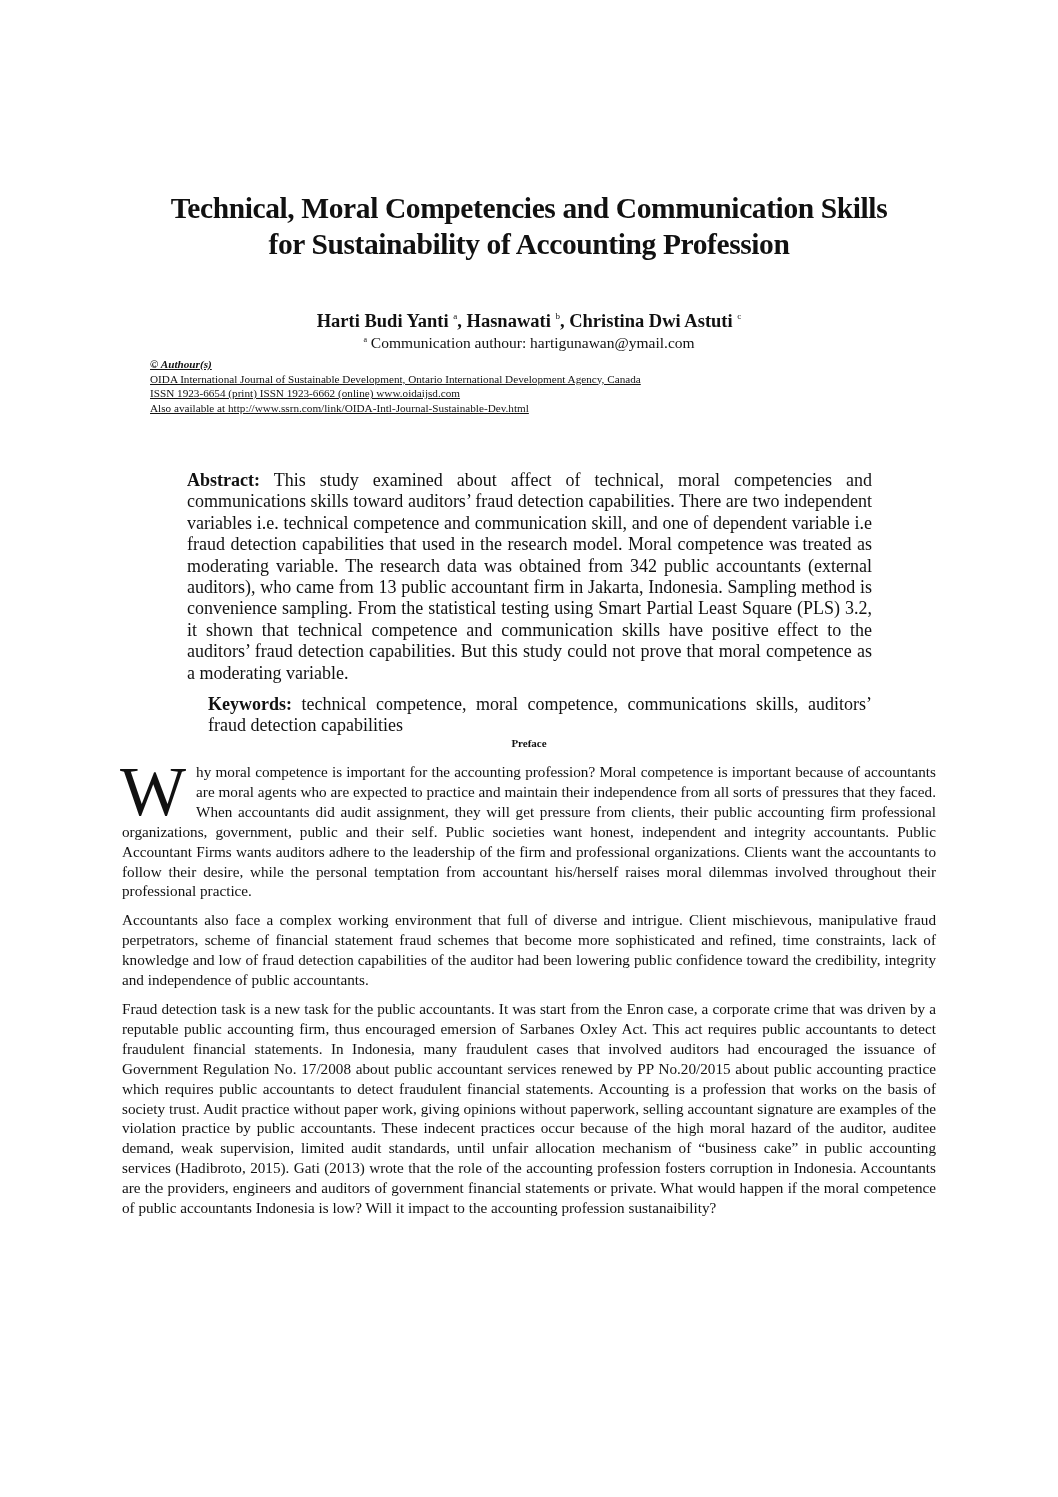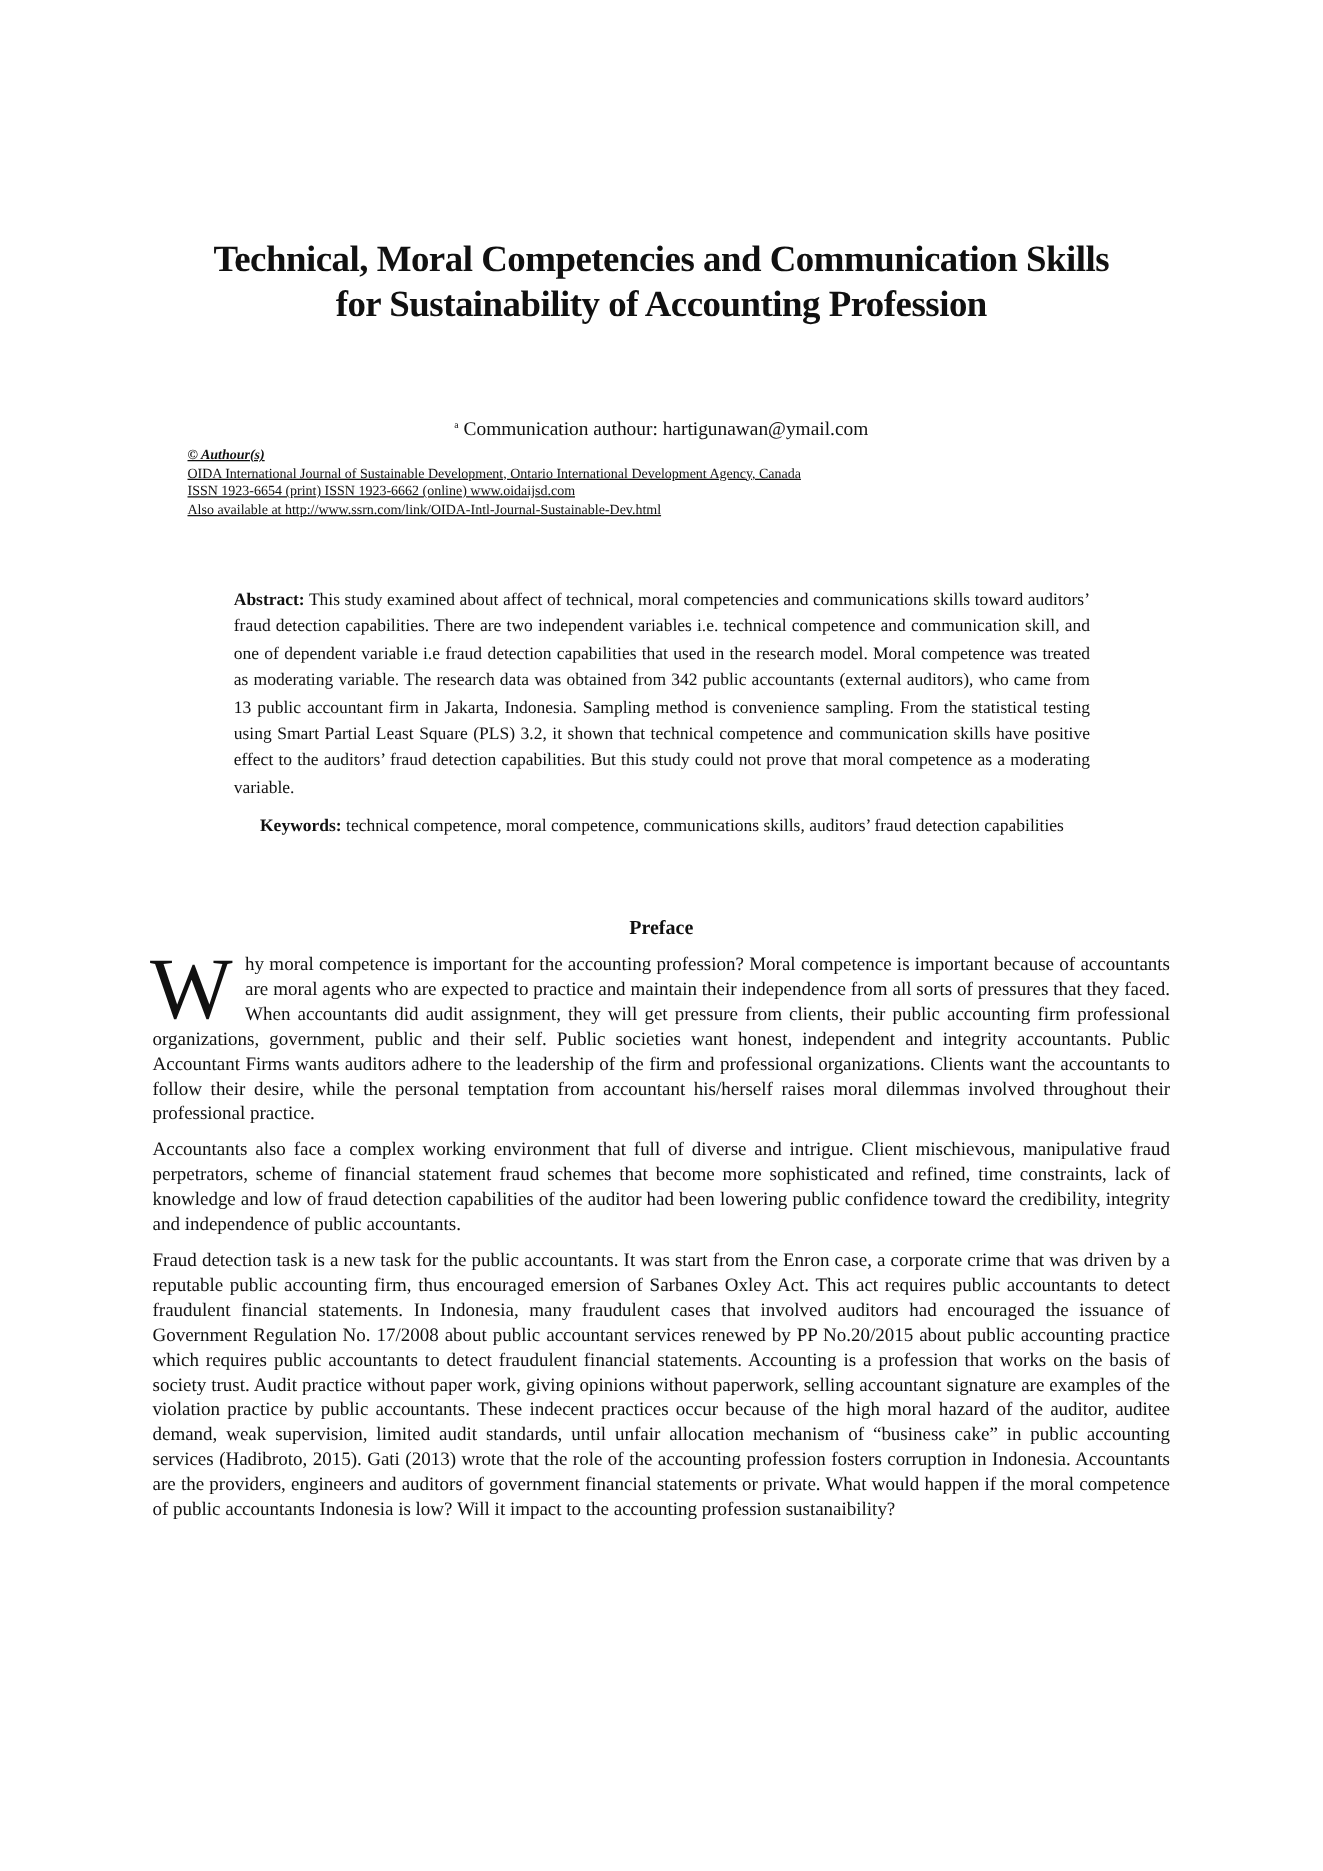--- a/index.html
+++ b/index.html
@@ -73,42 +73,42 @@
     }
     .pubinfo .copy {
       font-style: italic;
       font-weight: bold;
     }
     .abstract-block {
       position: absolute;
       left: 187px;
       width: 685px;
       top: 470px;
-      font-size: 14px;
+      font-size: 18px;
       line-height: 21.4px;
       text-align: justify;
     }
     .abstract-block p {
       margin: 0;
     }
     .abstract-block .kw {
       margin-top: 10px;
       margin-left: 21px;
     }
     .lead {
       font-weight: bold;
     }
     .section-heading {
       position: absolute;
       left: 100px;
       width: 858px;
       top: 734px;
       text-align: center;
       font-weight: bold;
-      font-size: 16px;
+      font-size: 11px;
       line-height: 18px;
     }
     .body-text {
       position: absolute;
       left: 122px;
       width: 814px;
       top: 762px;
       font-size: 15.2px;
       line-height: 19.9px;
       text-align: justify;
@@ -129,20 +129,28 @@
 </head>
 <body>
 
 <div class="page">
 
   <h1 class="title">
     <span>Technical, Moral Competencies and Communication Skills</span><br>
     <span>for Sustainability of Accounting Profession</span>
   </h1>
 
+  <div class="authors">
+    <span>Harti Budi Yanti</span>
+    <sup>a</sup><span>, </span>
+    <span>Hasnawati</span>
+    <sup>b</sup><span>, </span>
+    <span>Christina Dwi Astuti</span>
+    <sup>c</sup>
+  </div>
 
   <div class="affil">
     <div><sup>a</sup><span> Communication authour: hartigunawan@ymail.com</span></div>
   </div>
 
   <div class="pubinfo">
     <div class="copy">© Authour(s)</div>
     <div>OIDA International Journal of Sustainable Development, Ontario International Development Agency, Canada</div>
     <div>ISSN 1923-6654 (print) ISSN 1923-6662 (online) www.oidaijsd.com</div>
     <div>Also available at http://www.ssrn.com/link/OIDA-Intl-Journal-Sustainable-Dev.html</div>

